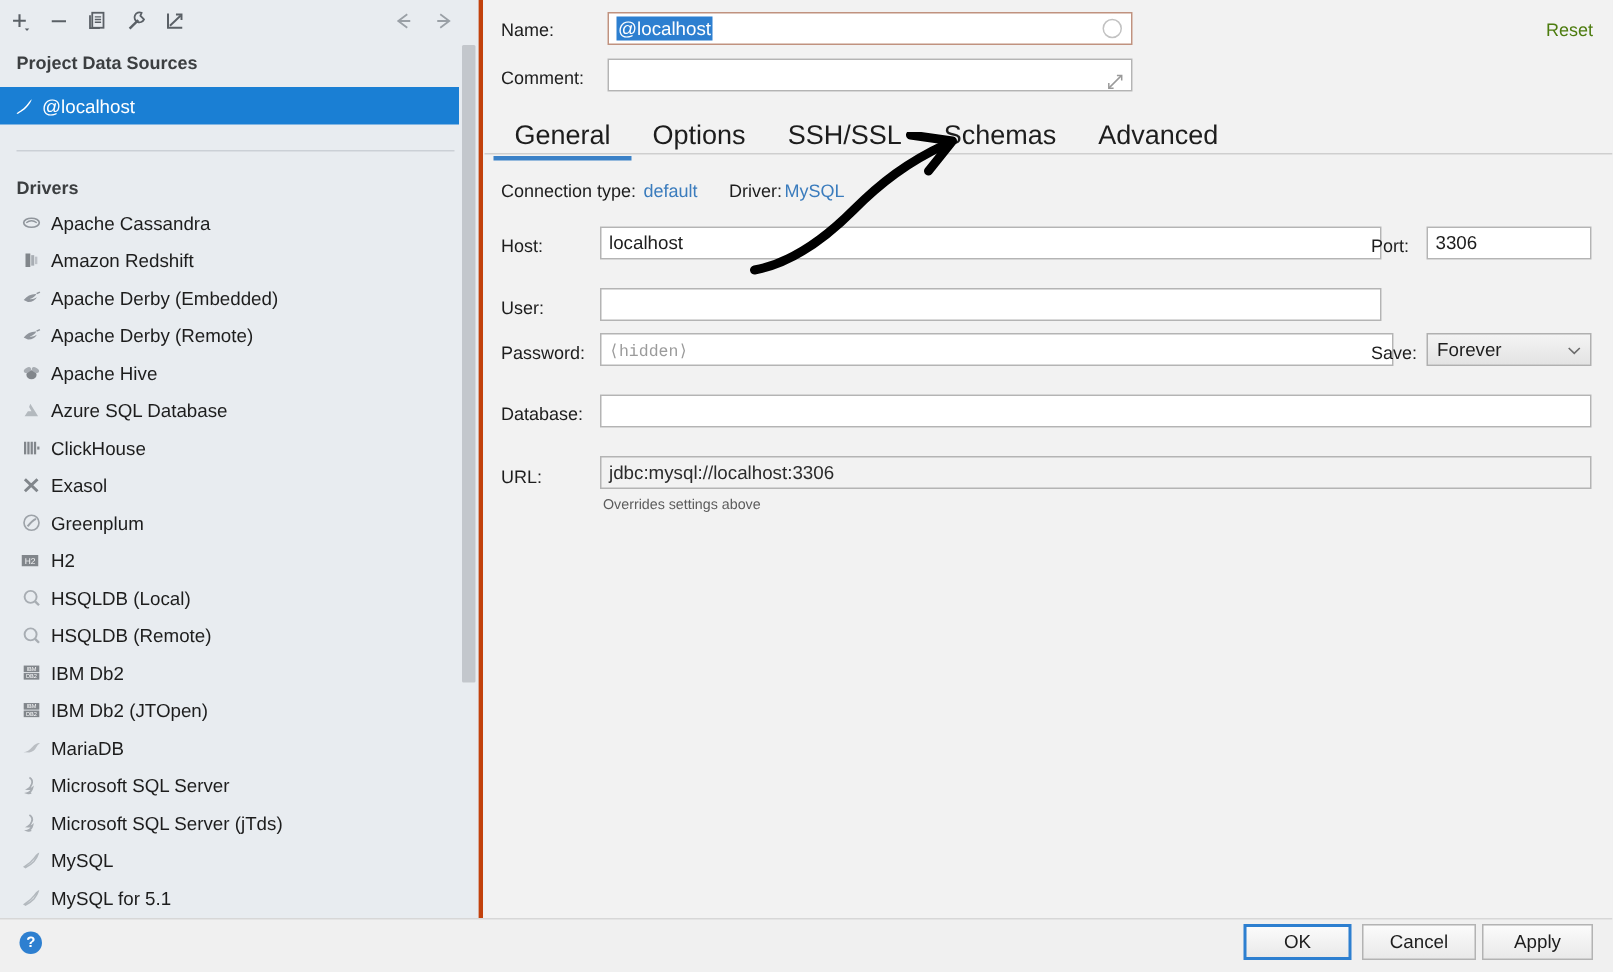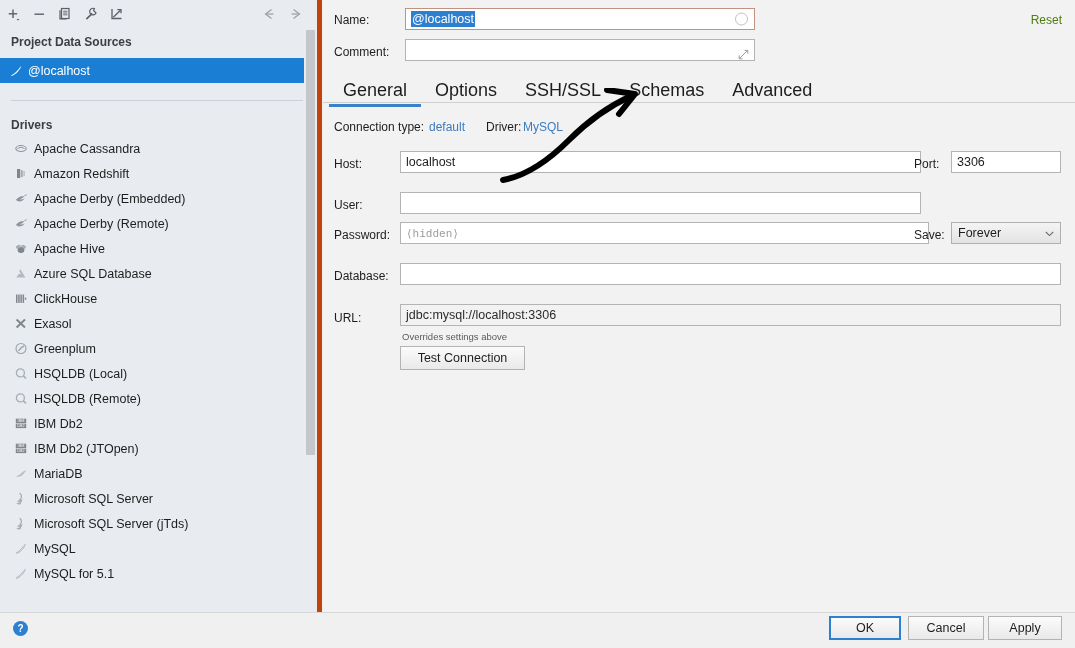--- a/index.html
+++ b/index.html
@@ -13,21 +13,21 @@
     color: #1d1d1d;
     -webkit-font-smoothing: antialiased;
   }
   #root { position: relative; width: 1075px; height: 648px; }
 
   
   #left-panel {
     position: absolute; left: 0; top: 0;
     width: 322px; height: 612px;
     background: #e8ecf0;
-    border-right: 5px solid #c2410c;
+    border-right: 3px solid #c2410c;
     overflow: hidden;
   }
   #left-toolbar {
     position: absolute; left: 0; top: 0;
     width: 322px; height: 28px;
     display: flex; align-items: center;
   }
   .tb-icon {
     width: 26px; height: 24px;
     display: flex; align-items: center; justify-content: center;
@@ -409,20 +409,29 @@
       <div class="drv-row">
         <span class="drv-icon">
           <svg width="14" height="14" viewBox="0 0 14 14">
             <circle cx="7" cy="7" r="5" fill="none" stroke="#8d9399" stroke-width="1.1"></circle>
             <path d="M4.4 9.4 q3.2 -4 5.6 -5" fill="none" stroke="#8d9399" stroke-width="1.4"></path>
           </svg>
         </span>
         <span>Greenplum</span>
       </div>
 
+      <div class="drv-row">
+        <span class="drv-icon">
+          <svg width="15" height="12" viewBox="0 0 15 12">
+            <rect x="1.5" y="2.5" width="11" height="7.5" fill="#6b7076"></rect>
+            <text x="7" y="8.3" font-family="Liberation Sans, sans-serif" font-size="5.6" fill="#ffffff" text-anchor="middle">H2</text>
+          </svg>
+        </span>
+        <span>H2</span>
+      </div>
 
       <div class="drv-row">
         <span class="drv-icon">
           <svg width="14" height="14" viewBox="0 0 14 14">
             <circle cx="6.4" cy="6.4" r="4" fill="none" stroke="#9aa0a6" stroke-width="1.3"></circle>
             <path d="M9.4 9.4 L12 12" stroke="#9aa0a6" stroke-width="1.6"></path>
           </svg>
         </span>
         <span>HSQLDB (Local)</span>
       </div>
@@ -581,21 +590,20 @@
     <div class="tfield" style="left:77px; top:263px; width:661px;">
       <span></span>
     </div>
 
     <div class="lbl" style="left:11px; top:311px;">URL:</div>
     <div class="tfield readonly" style="left:77px; top:304px; width:661px;">
       <span>jdbc:mysql://localhost:3306</span>
     </div>
     <div id="hint-overrides" style="left:79px; top:331px;">Overrides settings above</div>
 
-    <div class="btn" style="left:77px; top:346px; width:125px;">Test Connection</div>
 
   </div>
 
   <svg id="arrow-annot" viewBox="0 0 170 100">
     <path d="M8 92 C30 88 52 74 74 52 C92 34 110 20 136 8" fill="none" stroke="#000000" stroke-width="6" stroke-linecap="round" stroke-linejoin="round"></path>
     <path d="M112 2 L140 6 L124 26" fill="none" stroke="#000000" stroke-width="6" stroke-linecap="round" stroke-linejoin="round"></path>
   </svg>
 
   <div id="bottom-bar"></div>
   <div id="help-icon">?</div>

